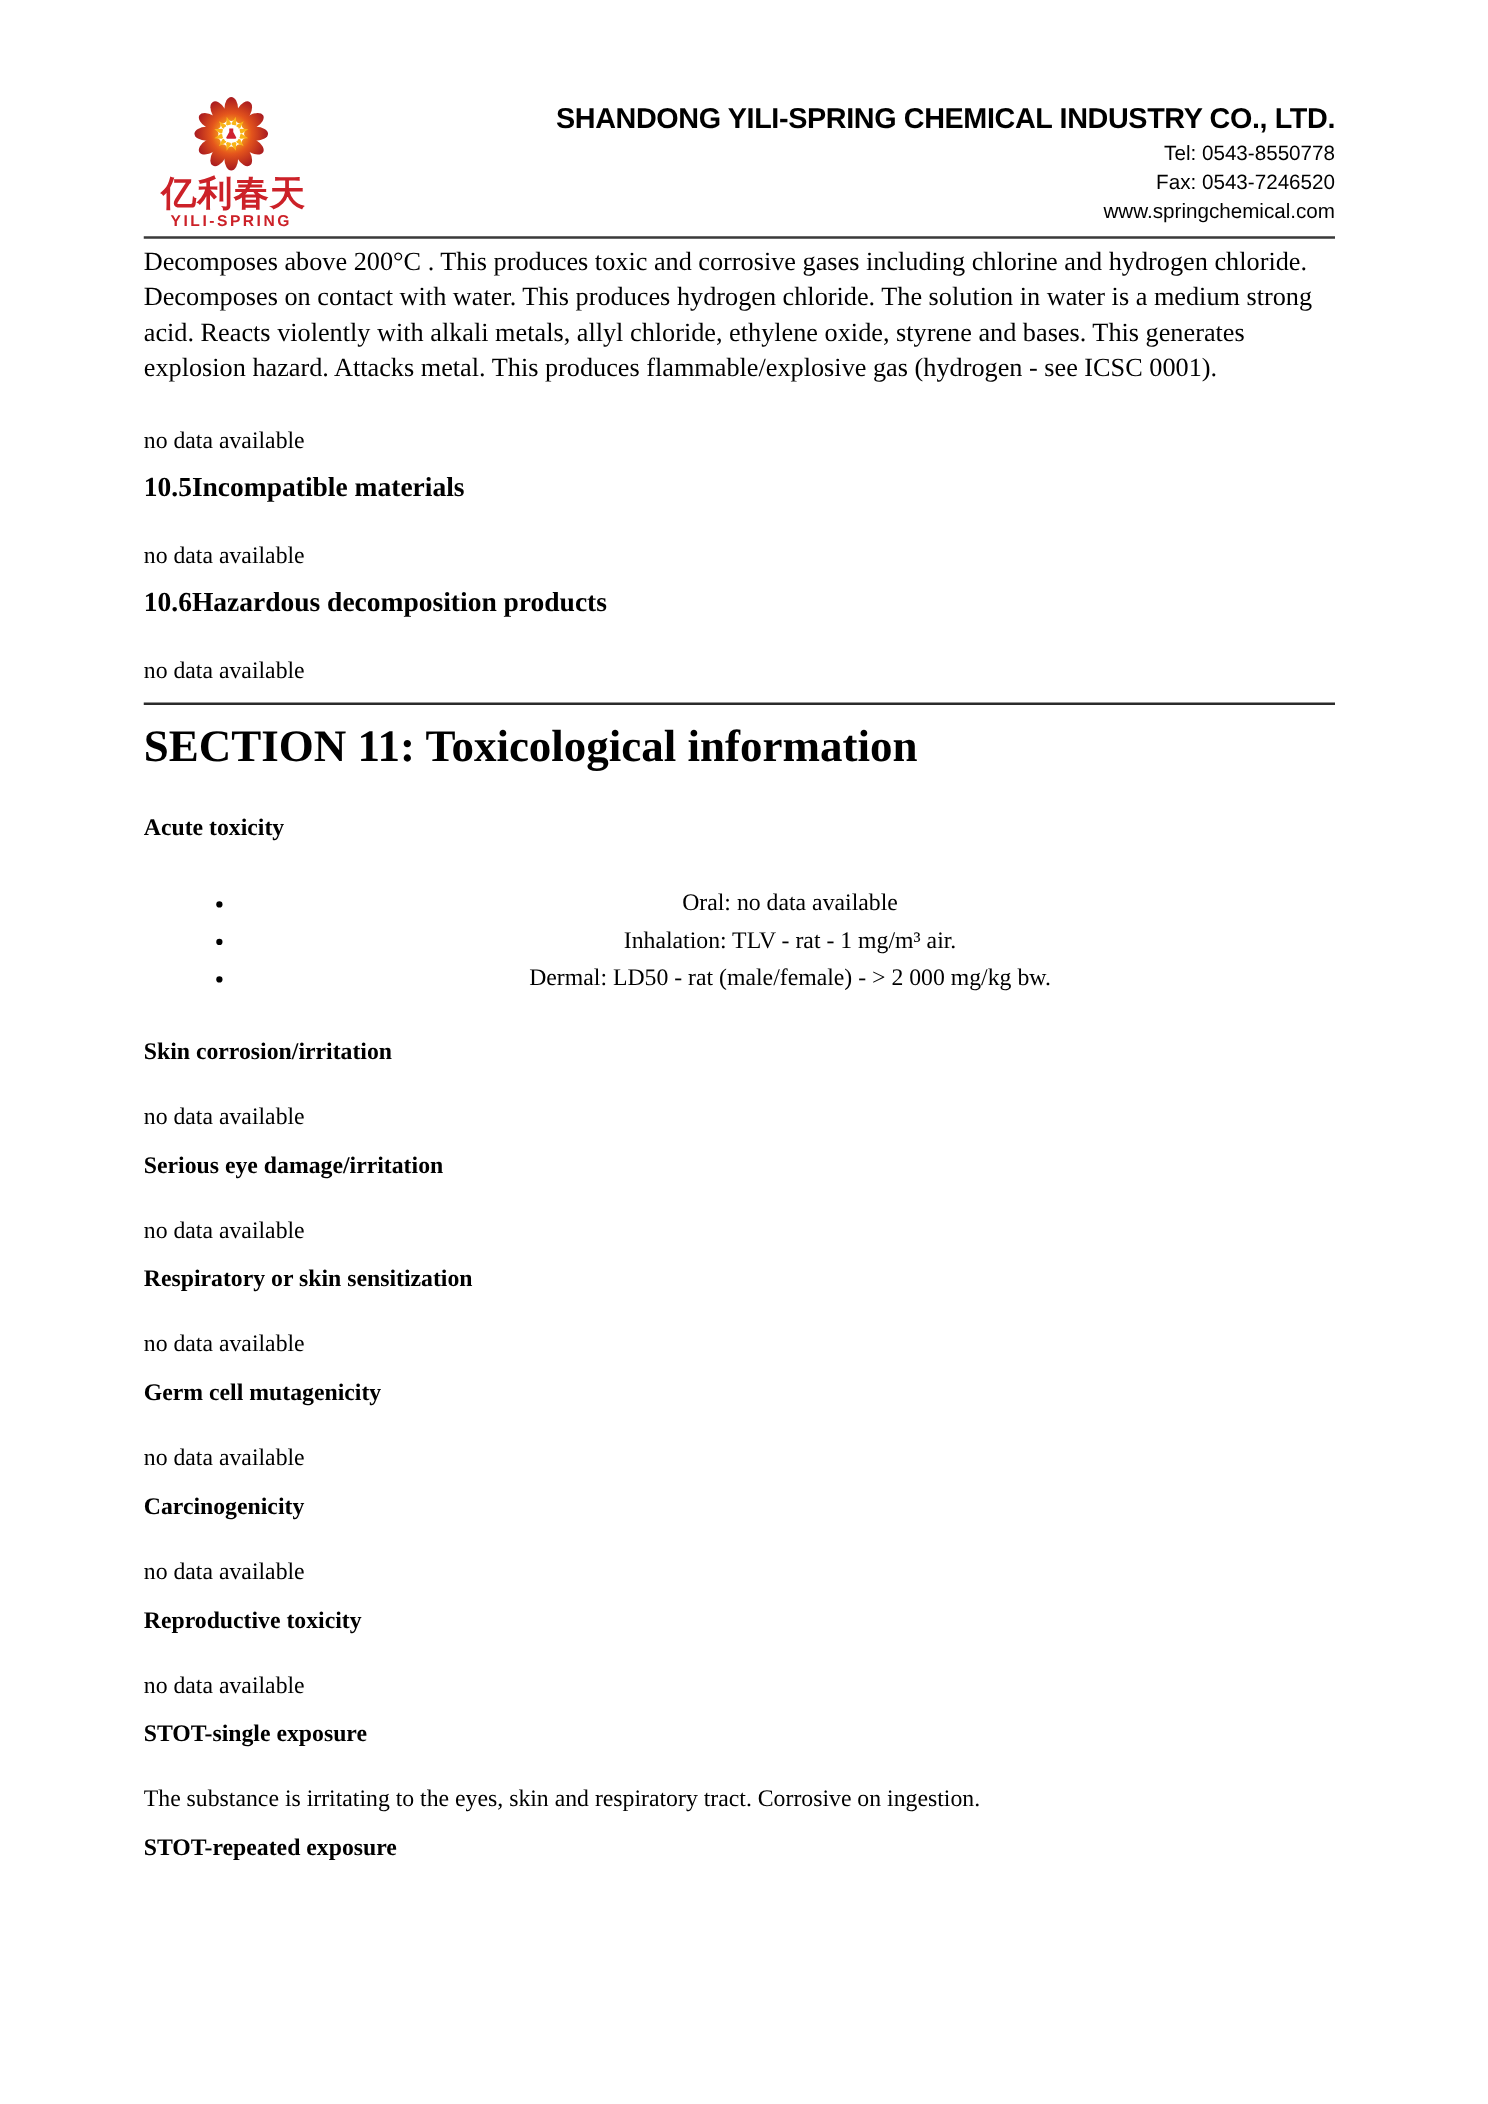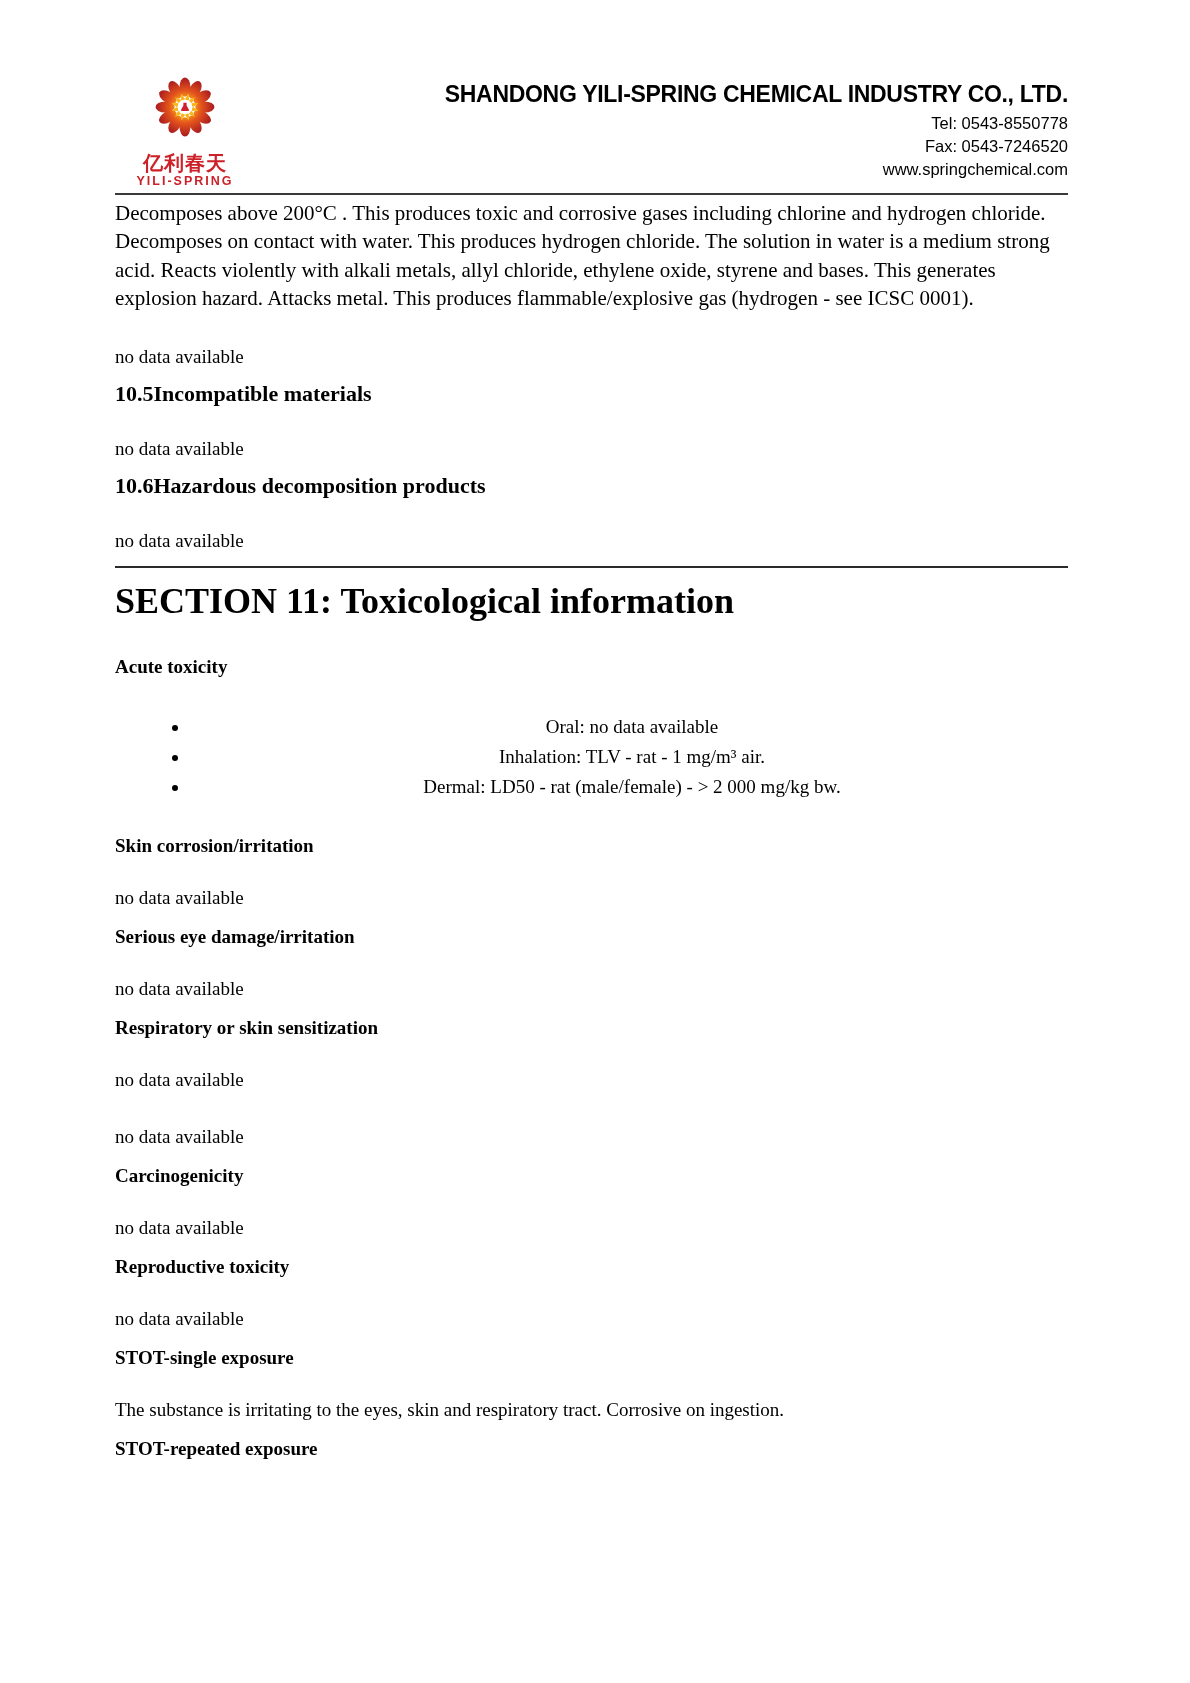--- a/index.html
+++ b/index.html
@@ -29,23 +29,23 @@
     margin-left: 14px;
     width: 112px;
     text-align: center;
     line-height: 1;
   }
   .logo svg { display: block; margin: 0 auto; }
   .logo-cn {
     color: var(--brand-red, #cc2128);
     font-family: "Liberation Sans", sans-serif;
     font-weight: bold;
-    font-size: 20px;
+    font-size: 28px;
     letter-spacing: 1px;
-    margin-top: 14px;
+    margin-top: 2px;
     white-space: nowrap;
   }
   .logo-en {
     color: var(--brand-red, #cc2128);
     font-family: "Liberation Sans", sans-serif;
     font-weight: bold;
     font-size: 12.5px;
     letter-spacing: 2px;
     margin-top: 2px;
     white-space: nowrap;
@@ -227,20 +227,21 @@
 
         <h3 class="sub">Skin corrosion/irritation</h3>
         <p class="sub-body">no data available</p>
 
         <h3 class="sub">Serious eye damage/irritation</h3>
         <p class="sub-body">no data available</p>
 
         <h3 class="sub">Respiratory or skin sensitization</h3>
         <p class="sub-body">no data available</p>
 
+        <h3 class="sub">Germ cell mutagenicity</h3>
         <p class="sub-body">no data available</p>
 
         <h3 class="sub">Carcinogenicity</h3>
         <p class="sub-body">no data available</p>
 
         <h3 class="sub">Reproductive toxicity</h3>
         <p class="sub-body">no data available</p>
 
         <h3 class="sub">STOT-single exposure</h3>
         <p class="sub-body">The substance is irritating to the eyes, skin and respiratory tract. Corrosive on ingestion.</p>

